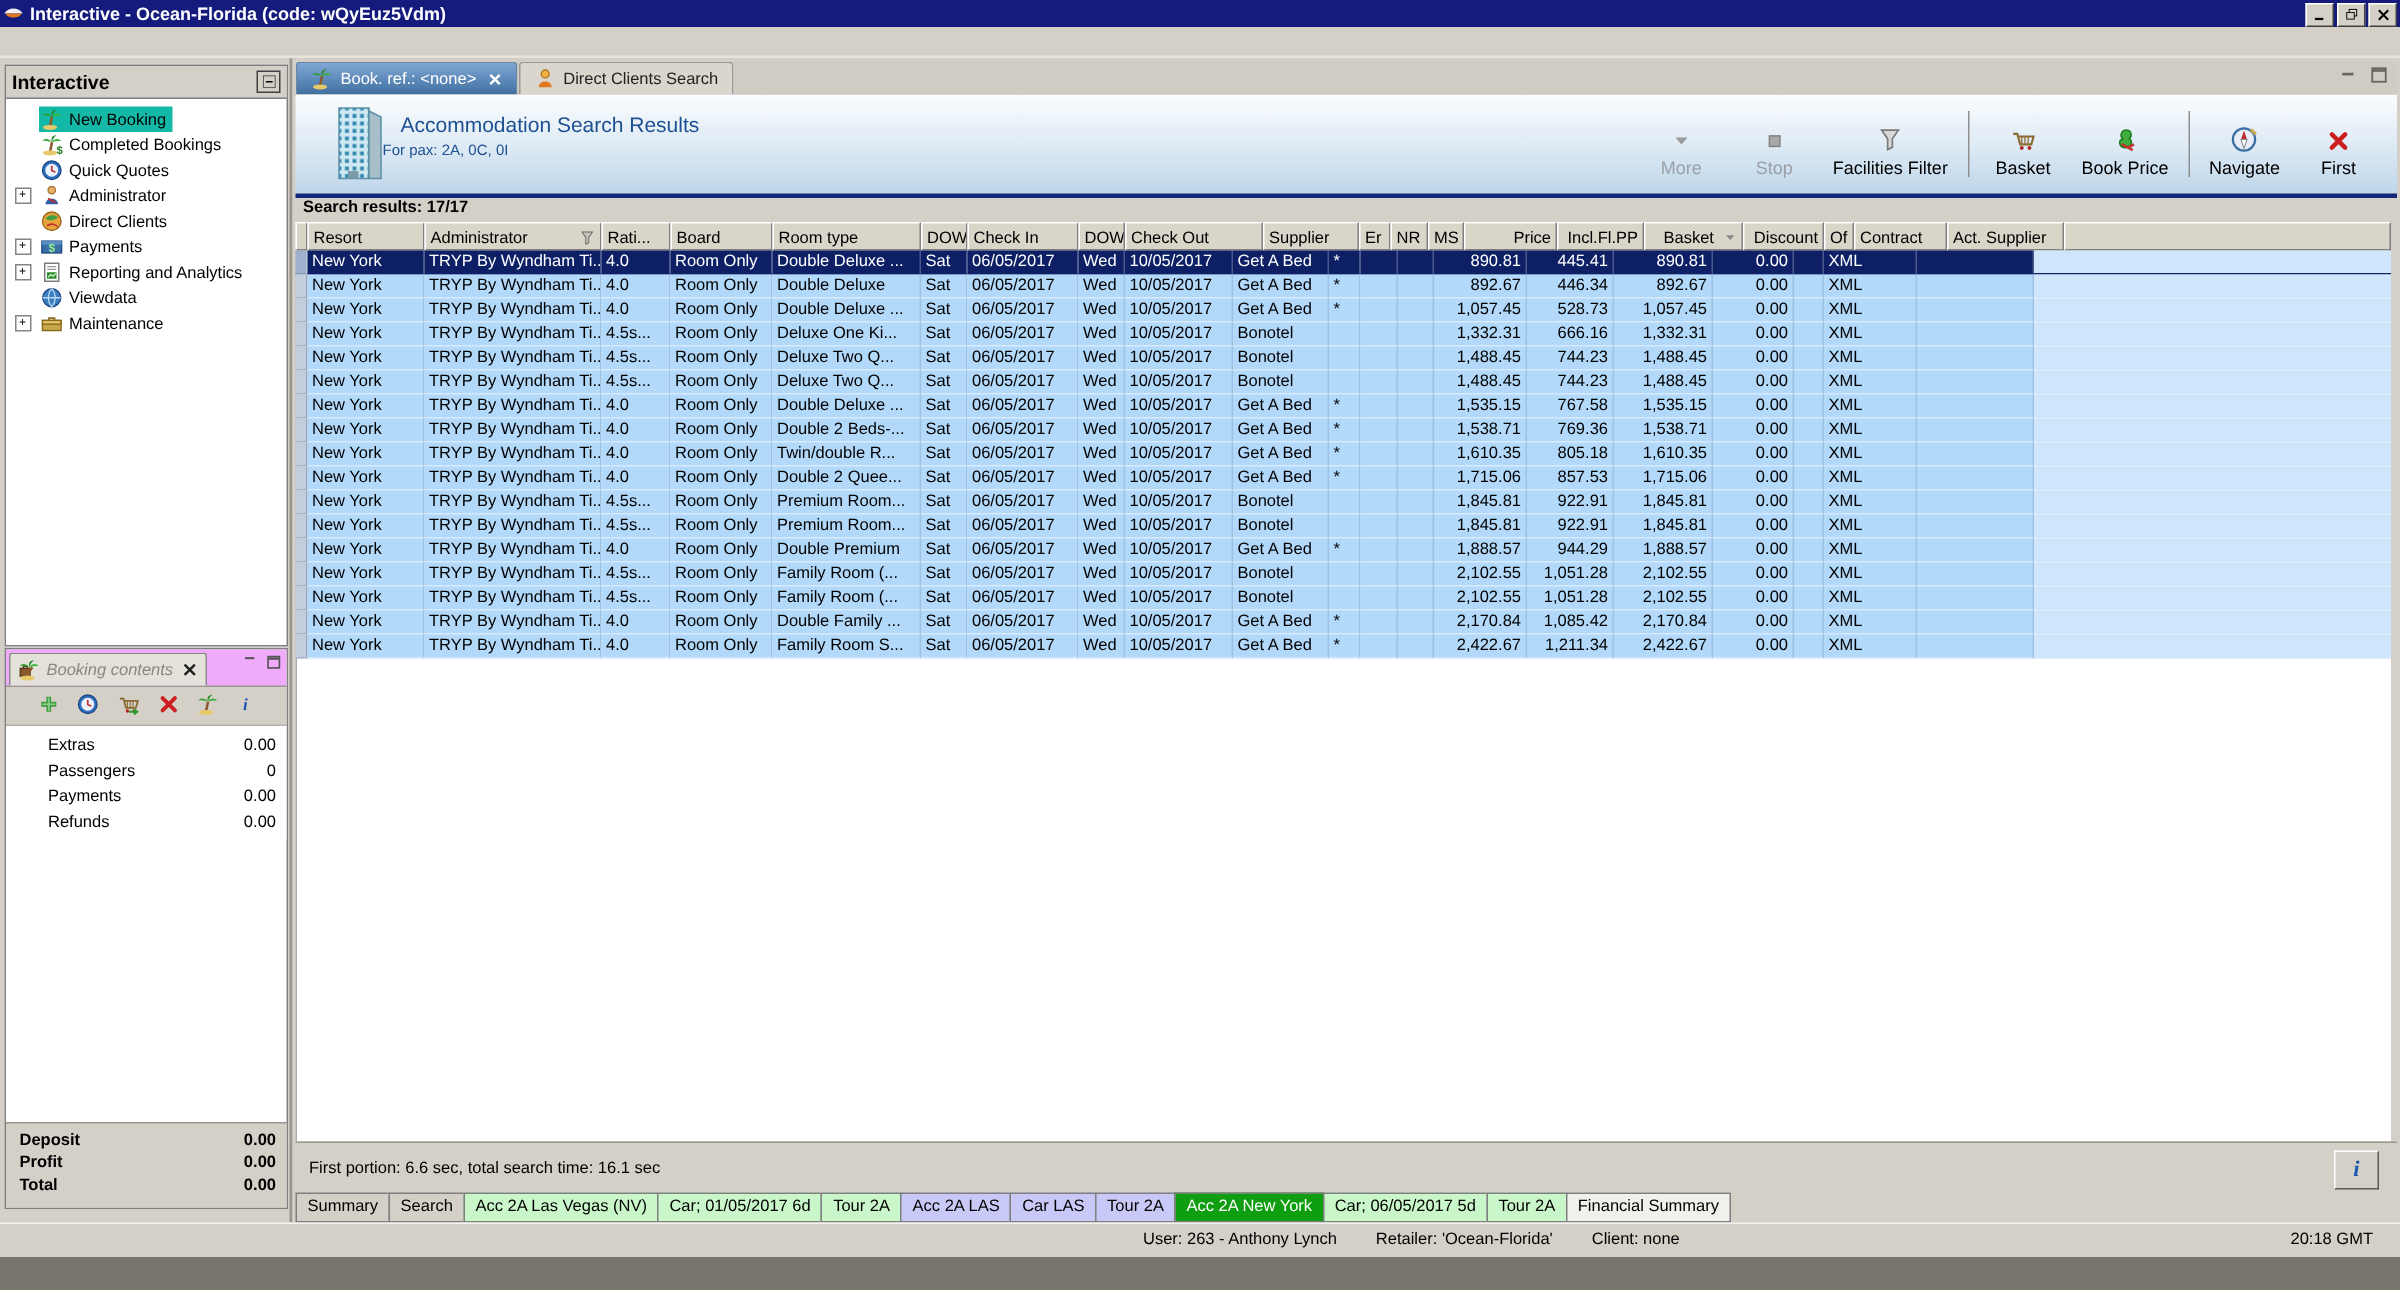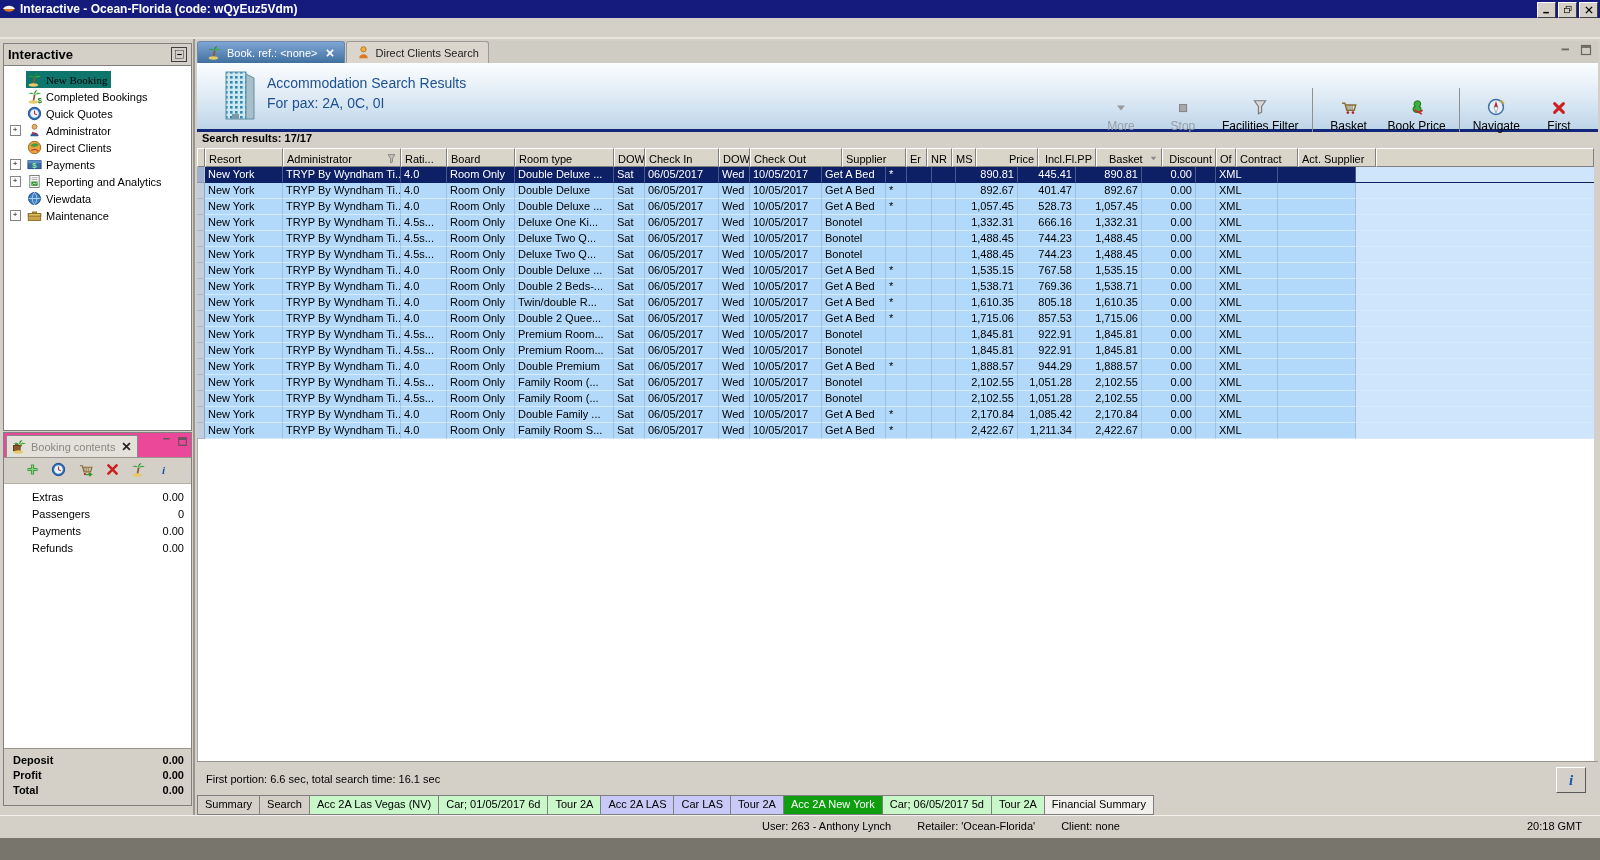--- a/index.html
+++ b/index.html
@@ -29,27 +29,27 @@
     display:flex; align-items:center; justify-content:space-between; padding:0 4px; }
   .panel-title .pt-label { font-weight:bold; font-size:13px; }
   .small-btn { width:14px; height:13px; background:#d4d0c8; border:1px solid #404040;
     display:flex; align-items:center; justify-content:center; }
   .tree { padding-top:5px; }
   .tree-item { height:17px; display:flex; align-items:center; cursor:default; }
   .tree-gutter { width:22px; display:flex; justify-content:center; flex:none; }
   .tree-expander { width:9px; height:9px; border:1px solid #848484; background:#fff;
     font-size:8px; line-height:7px; text-align:center; color:#000; }
   .tree-row { display:flex; align-items:center; gap:4px; padding:1px 4px 1px 1px; }
-  .tree-item.selected .tree-row { background:#0f766e;font-family:Liberation Serif, serif; }
+  .tree-item.selected .tree-row { background:#14b8a6; }
   .icon { display:inline-flex; align-items:center; justify-content:center; flex:none; }
 
   .booking-panel { position:absolute; top:393px; left:3px; width:187px; height:372px;
     background:#fff; border:1px solid #808080; }
-  .booking-tabbar { height:24px; background:#ec4899; border-bottom:1px solid #9a968e; position:relative;
-    display:flex; align-items:flex-end; }
+  .booking-tabbar { height:24px; background:#f0abfc; border-bottom:1px solid #9a968e; position:relative;
+    display:flex; align-items:flex-end;font-style:italic; }
   .booking-tab { height:21px; margin-left:2px; display:flex; align-items:center; gap:4px; padding:0 5px;
     background:#e4e1da; border:1px solid #8a8a8a; border-bottom:none; border-radius:2px 2px 0 0; color:#8a8782; }
   .booking-winbtns { position:absolute; right:3px; top:3px; display:flex; gap:4px; }
   .booking-toolbar { height:25px; background:#d4d0c8; border-bottom:1px solid #b4b0a8;
     display:flex; align-items:center; justify-content:center; gap:11px; }
   .booking-list { background:#fff; padding:4px 0; }
   .booking-row { display:flex; justify-content:space-between; height:17px; align-items:center;
     padding:0 7px 0 28px; }
   .booking-totals { position:absolute; bottom:0; left:0; right:0; background:#d4d0c8;
     border-top:1px solid #9a968e; padding:5px 7px 6px 9px; }
@@ -64,22 +64,22 @@
   .work-tab.active { background:linear-gradient(180deg,#7fa6d5 0%,#40709f 100%); color:#fff; }
   .work-tab.inactive { background:#dad6cd; color:#222; border-color:#9a9a9a; }
   .tab-close { font-weight:bold; margin-left:2px; display:inline-flex; }
   .mdi-controls { position:absolute; top:5px; right:8px; display:flex; gap:8px; }
 
   .panel-header { position:absolute; top:24px; left:2px; right:2px; height:66px;
     background:linear-gradient(180deg,#fbfdfe 0%,#dce9f4 55%,#bed5e9 100%);
     border-bottom:3px solid #12267a; }
   .hdr-building { position:absolute; left:22px; top:7px; }
   .header-title { position:absolute; left:70px; top:12px; font-size:14px; color:#1d5091; }
-  .header-sub   { position:absolute; left:70px; top:32px; font-size:14px; color:#1d5091; }
-  .action-toolbar { position:absolute; right:8px; top:21px; height:52px; display:flex; align-items:center; }
+  .header-sub   { position:absolute; left:58px; top:32px; font-size:10px; color:#1d5091; }
+  .action-toolbar { position:absolute; right:8px; top:7px; height:52px; display:flex; align-items:center; }
   .tb-btn { display:flex; flex-direction:column; align-items:center; justify-content:flex-end;
     padding:2px 8px; min-width:46px; height:46px; }
   .tb-btn .tb-label { margin-top:3px; white-space:nowrap; font-size:12px; }
   .tb-btn.disabled .tb-label { color:#9aa0a6; }
   .tb-sep { width:1px; height:44px; background:#8f8f8f; margin:0 5px; }
 
   .results-bar { position:absolute; top:93px; left:2px; right:2px; height:16px; }
   .results-bar span { font-weight:bold; margin-left:5px; }
   .content-white { position:absolute; top:128px; left:2px; right:6px; height:594px;
     background:#fff; border-left:1px solid #aaa; }
@@ -672,21 +672,21 @@
           <div class="gd-cell" style="width: 99px; flex: 0 0 auto;">Double Deluxe</div>
           <div class="gd-cell" style="width: 31px; flex: 0 0 auto;">Sat</div>
           <div class="gd-cell" style="width: 74px; flex: 0 0 auto;">06/05/2017</div>
           <div class="gd-cell" style="width: 31px; flex: 0 0 auto;">Wed</div>
           <div class="gd-cell" style="width: 72px; flex: 0 0 auto;">10/05/2017</div>
           <div class="gd-cell" style="width: 64px; flex: 0 0 auto;">Get A Bed</div>
           <div class="gd-cell" style="width: 21px; flex: 0 0 auto;">*</div>
           <div class="gd-cell" style="width: 25px; flex: 0 0 auto;"></div>
           <div class="gd-cell" style="width: 24px; flex: 0 0 auto;"></div>
           <div class="gd-cell right" style="width: 62px; flex: 0 0 auto;">892.67</div>
-          <div class="gd-cell right" style="width: 58px; flex: 0 0 auto;">401.47</div>
+          <div class="gd-cell right" style="width: 58px; flex: 0 0 auto;">446.34</div>
           <div class="gd-cell right" style="width: 66px; flex: 0 0 auto;">892.67</div>
           <div class="gd-cell right" style="width: 54px; flex: 0 0 auto;">0.00</div>
           <div class="gd-cell" style="width: 20px; flex: 0 0 auto;"></div>
           <div class="gd-cell" style="width: 62px; flex: 0 0 auto;">XML</div>
           <div class="gd-cell" style="width: 78px; flex: 0 0 auto;"></div>
           <div class="gd-cell filler" style="flex: 1 1 0%;"></div>
         </div>
         <div class="grid-row">
           <div class="gd-cell gutter" style="width: 8px; flex: 0 0 auto;"></div>
           <div class="gd-cell" style="width: 78px; flex: 0 0 auto;">New York</div>

